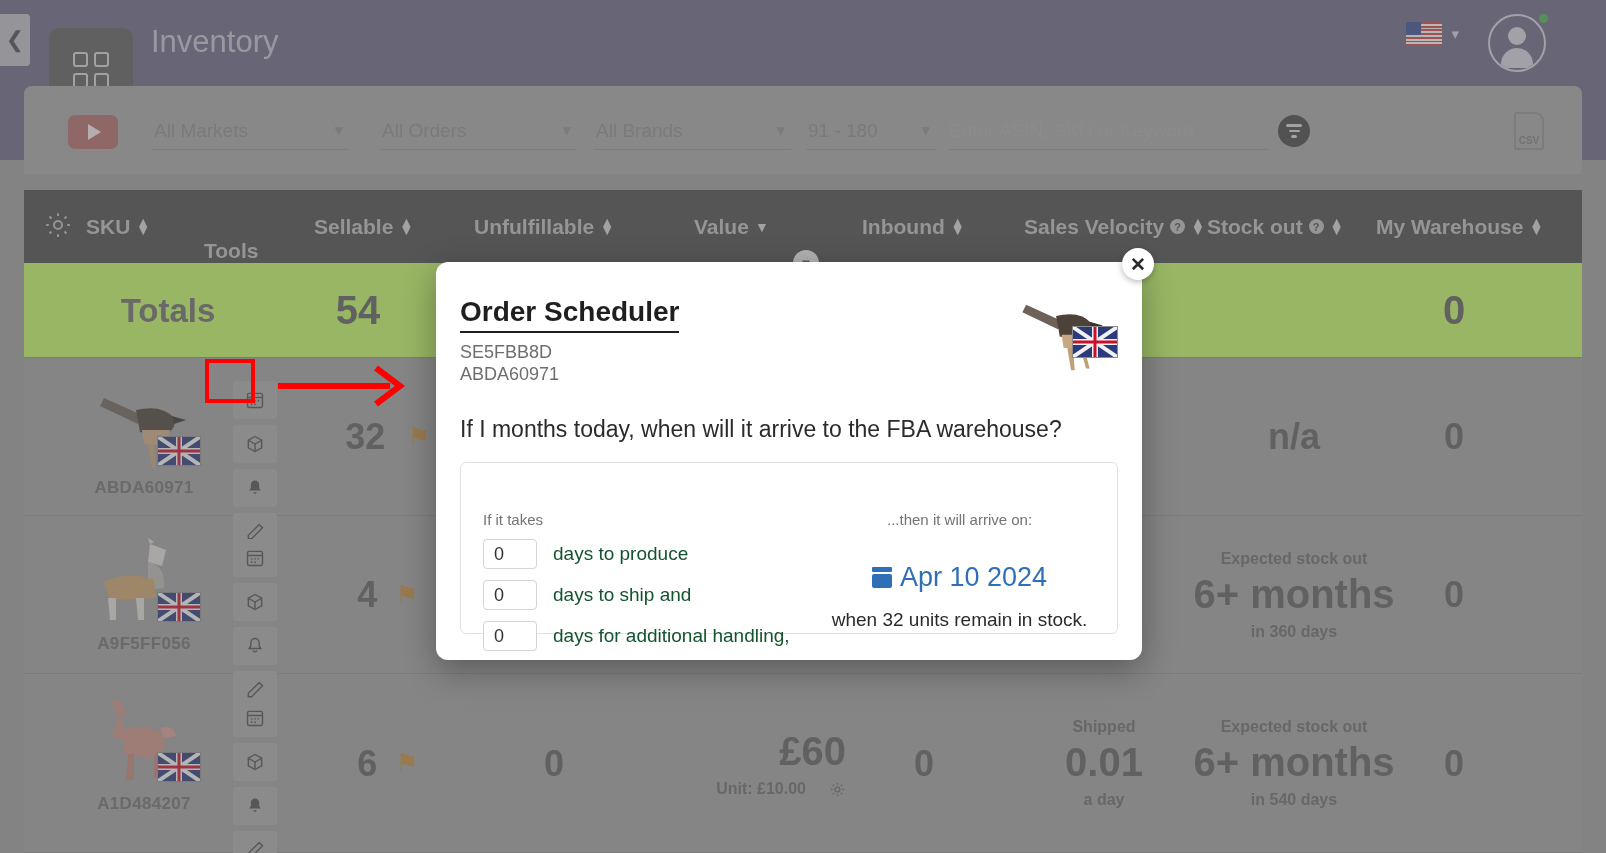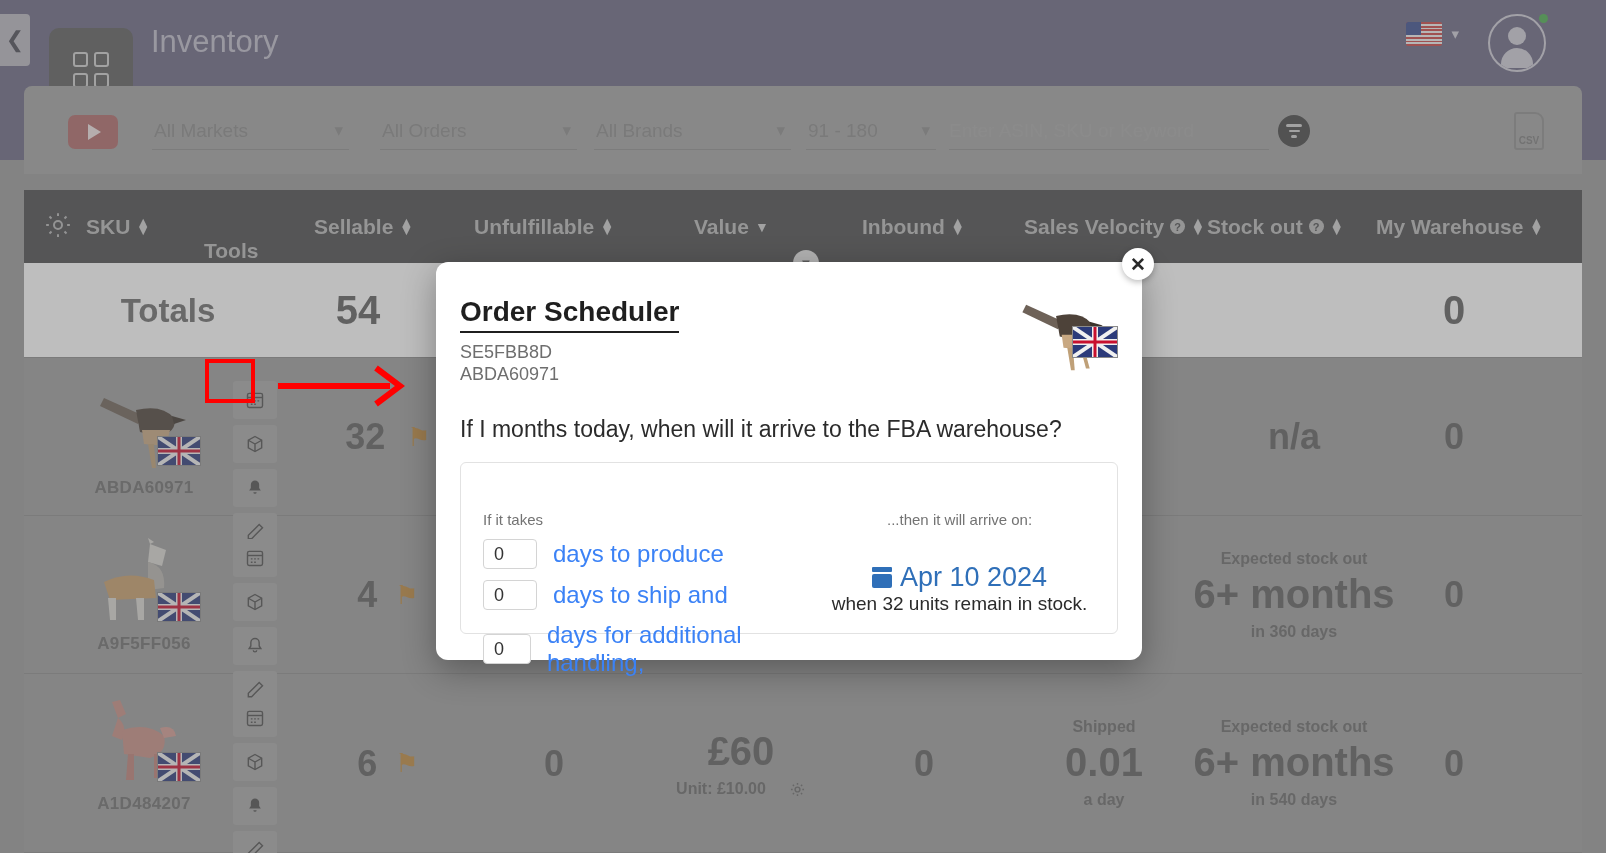--- a/index.html
+++ b/index.html
@@ -130,21 +130,21 @@
   }
   .caret-down { font-size: 14px; color:#cfcfcf; }
   .head-chevron {
     position: absolute; left: 793px; top: 250px; width: 26px; height: 26px;
     border-radius: 50%; background: #e9e9e9; color: #555; font-size: 13px;
     display:flex; align-items:center; justify-content:center; z-index: 4;
   }
 
   .tbody { position: absolute; left: 24px; top: 263px; width: 1558px; height: 590px; background: #9d9d9d; }
   .row { position: absolute; left:0; width: 1558px; border-bottom: 1px solid #8c8c8c; }
-  .row.totals { top: 0; height: 95px; background: #ffffff; }
+  .row.totals { top: 0; height: 95px; background: #bef264; }
   .row.r1 { top: 95px; height: 158px; }
   .row.r2 { top: 253px; height: 158px; }
   .row.r3 { top: 411px; height: 179px; }
 
   .cell { position: absolute; display:flex; flex-direction: column; align-items:center; justify-content:center; }
   .big { font-size: 36px; font-weight: 700; color: #5f5f5f; }
   .big.huge { font-size: 40px; }
   .sub-top { font-size: 16px; font-weight:700; color:#6a6a6a; margin-bottom: 4px; }
   .sub-bot { font-size: 16px; font-weight:700; color:#6a6a6a; margin-top: 6px; }
   .label-totals { font-size: 33px; font-weight: 700; color: #6d6d6d; }
@@ -215,29 +215,29 @@
   }
   .m-left { width: 52%; padding: 20px 0 0 22px; }
   .m-right { width: 48%; padding: 20px 0 0 0; text-align: center; }
   .m-lbl { font-size: 15px; color: #737373; margin-top: 28px; }
   .inrow { display:flex; align-items:center; gap: 16px; margin-top: 11px; }
   .numbox {
     width: 54px; height: 30px; border: 1px solid #d4d4d4; border-radius: 4px;
     background: #fff; font-size: 18px; color: #333; padding-left: 10px;
     display:flex; align-items:center; font-family: "Liberation Sans", sans-serif;
   }
-  .arr-lbl { font-size: 24px; color: #3b82f6; }
+  .arr-lbl { font-size: 19px; color: #14532d; }
   .m-date {
     margin-top: 34px; font-size: 27px; color: #2f6fb8; font-weight: 400;
     display:flex; align-items:center; justify-content:center; gap: 8px;
   }
   .cal-ic { display:inline-block; width: 20px; height: 21px; position: relative; }
   .cal-ic .top { position:absolute; top:0; left:0; width:100%; height:5px; background:#2f6fb8; border-radius:1px; }
   .cal-ic .bdy { position:absolute; top:7px; left:0; width:100%; height:14px; background:#2f6fb8; border-radius:2px; }
-  .m-note { font-size: 19px; color: #2b2b2b; }
+  .m-note { margin-top: 16px; font-size: 19px; color: #2b2b2b; }
 </style>
 </head>
 <body>
 
 <div id="app">
 
   <div class="topbar">
     <div class="collapse-btn">❮</div>
 
     <div class="applogo">
@@ -528,21 +528,21 @@
             </svg>
         </div>
       </div>
       <div class="cell" style="left:274px;top:0;width:180px;height:179px;flex-direction:row;gap:4px;">
         <span class="big">6</span>
         <span class="flagmark">⚑</span>
       </div>
       <div class="cell" style="left:440px;top:0;width:180px;height:179px;">
         <span class="big">0</span>
       </div>
-      <div class="cell" style="left:612px;top:0;width:210px;height:179px;">
+      <div class="cell" style="left:612px;top:0;width:210px;height:179px;align-items:flex-end;">
         <span class="big huge">£60</span>
         <span class="sub-bot" style="display:flex;align-items:center;gap:23px;">
           <span>Unit: £10.00</span>
           <svg width="17" height="17" viewBox="0 0 24 24" fill="none" stroke="#6a6a6a" stroke-width="2">
               <circle cx="12" cy="12" r="3.4"></circle>
               <path d="M12 2.8v2.4M12 18.8v2.4M2.8 12h2.4M18.8 12h2.4M5.4 5.4l1.7 1.7M16.9 16.9l1.7 1.7M18.6 5.4l-1.7 1.7M7.1 16.9l-1.7 1.7"></path>
             </svg>
         </span>
       </div>
       <div class="cell" style="left:820px;top:0;width:160px;height:179px;">

